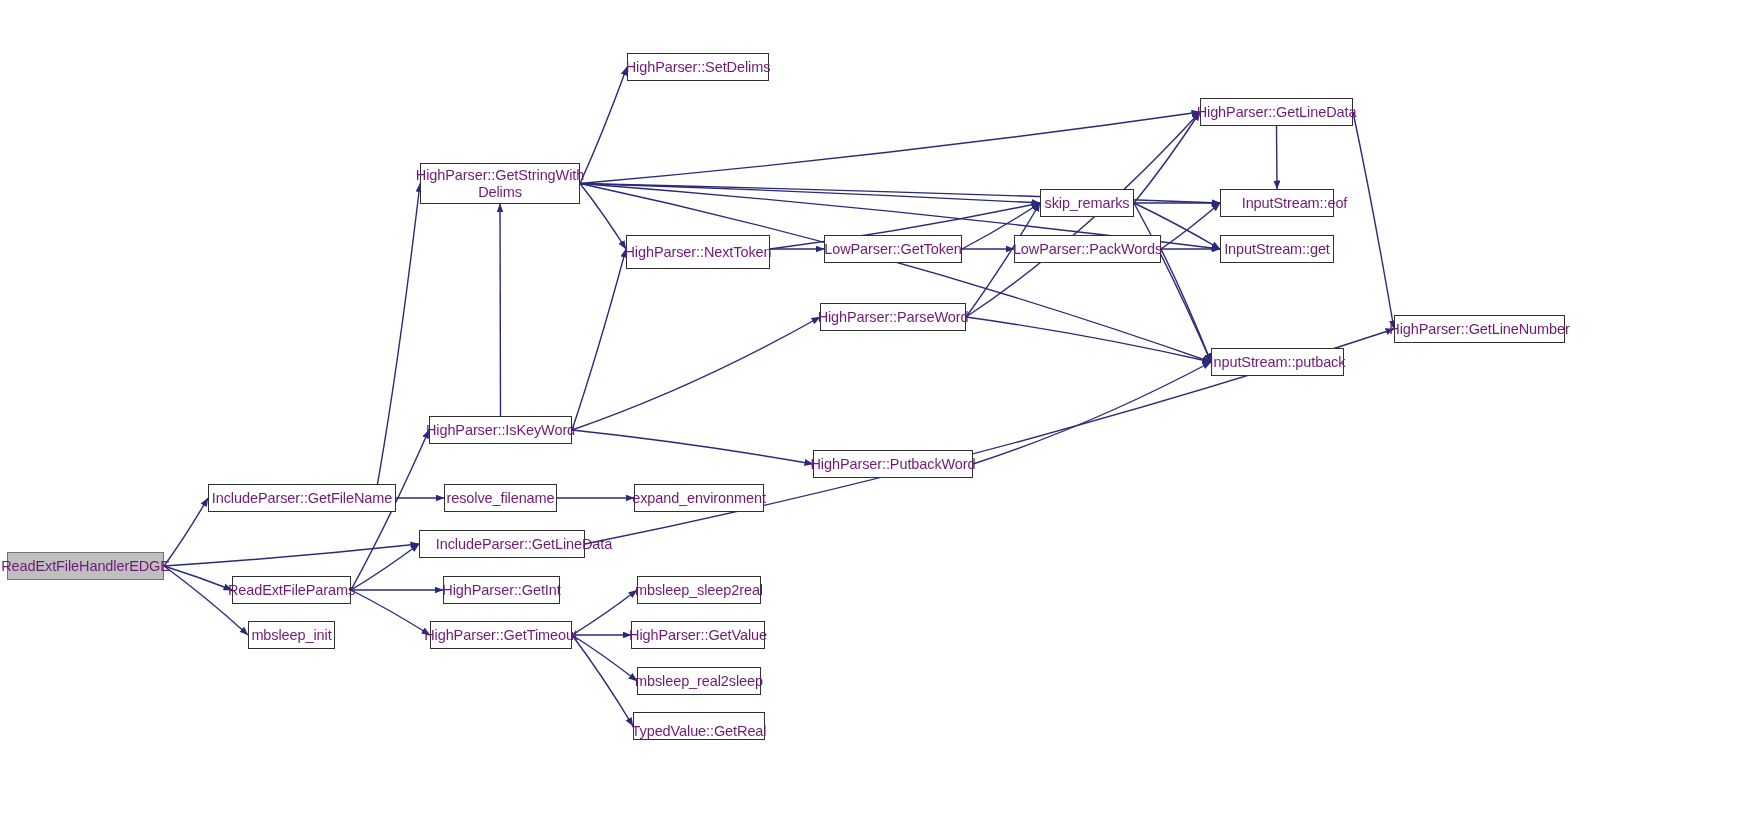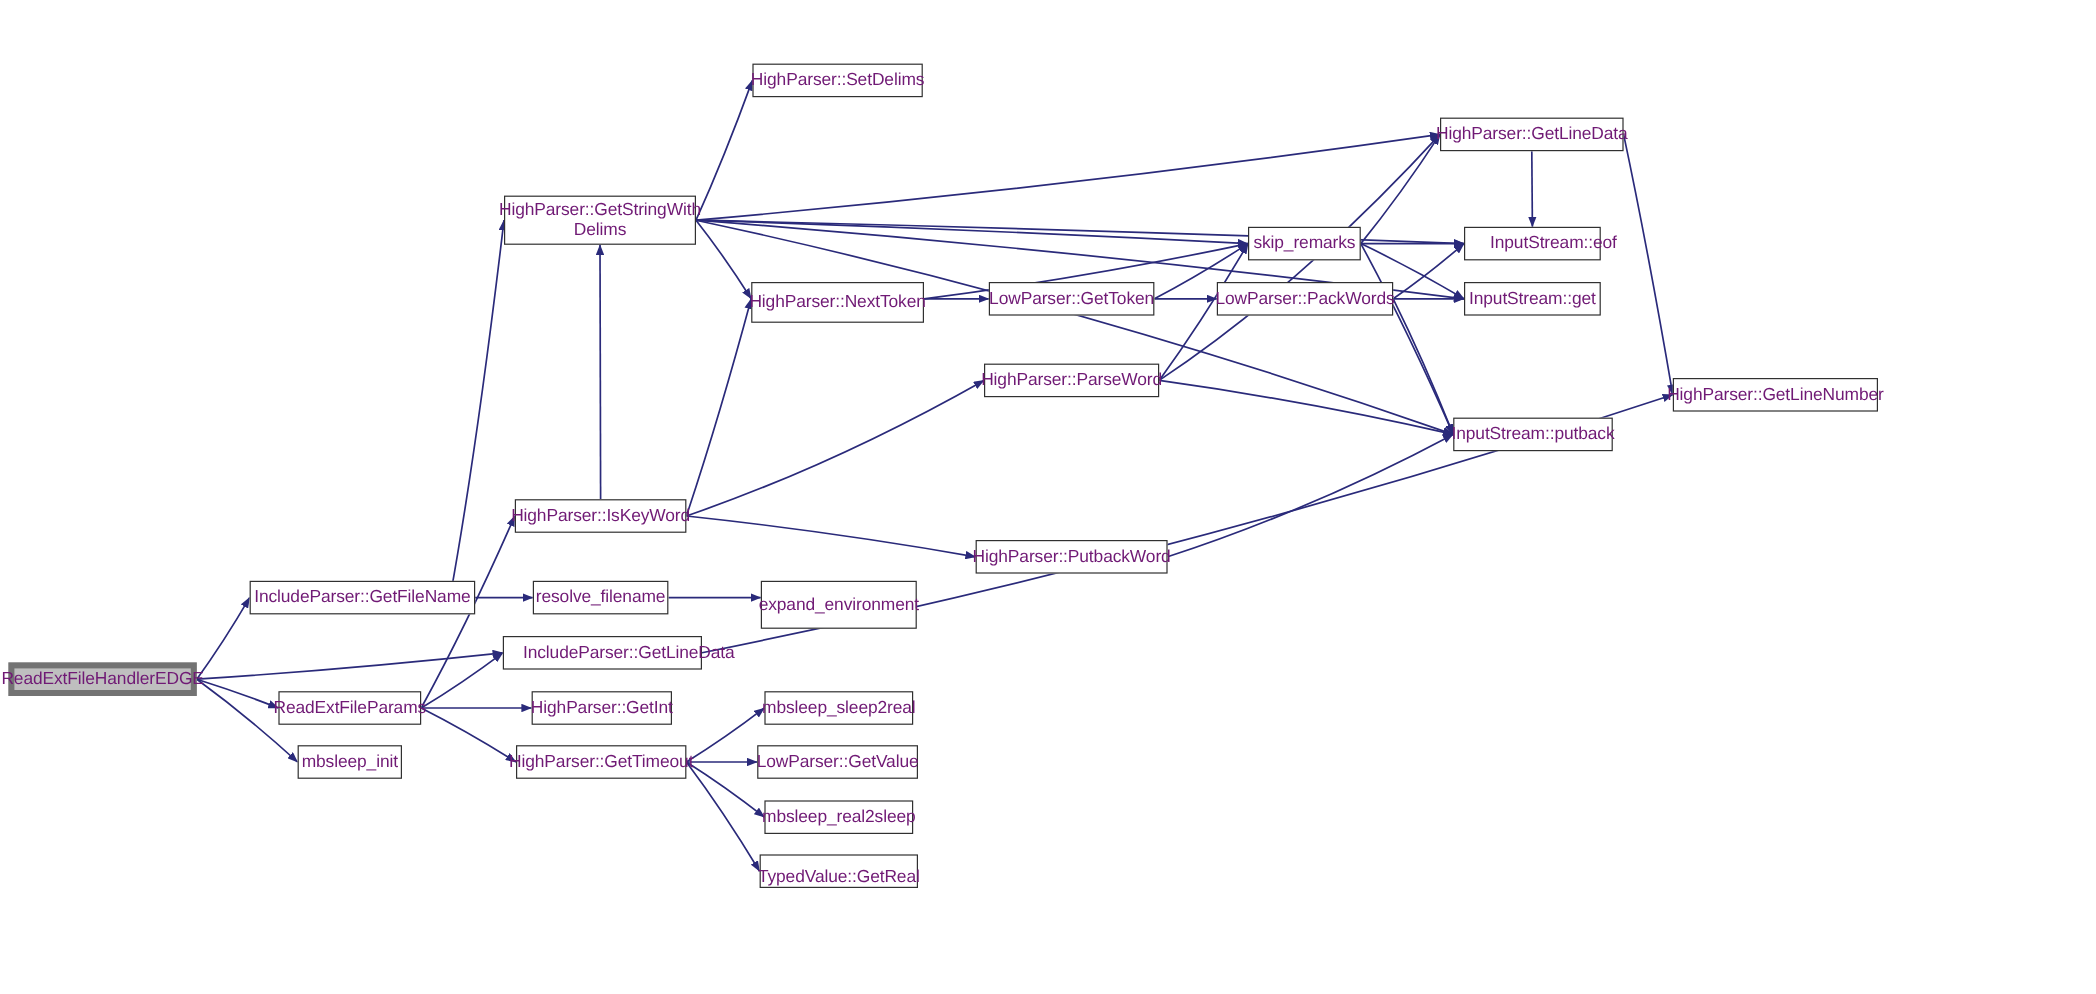--- a/index.html
+++ b/index.html
@@ -29,21 +29,21 @@
     display:flex;
     align-items:center;
     justify-content:center;
     text-align:center;
     white-space:pre;
     letter-spacing:-0.1px;
     z-index:5;
   }
   .node.root{
     background:#bfbfbf;
-    border:5px solid #737373;
+    border:1px solid #737373;
   }
   .node .lbl{display:block;}
 </style>
 </head>
 <body>
 
 <div id="canvas">
   <svg id="edges" viewBox="0 0 1747 828" xmlns="http://www.w3.org/2000/svg">
     <defs>
       <marker id="ah" markerWidth="9" markerHeight="7" refX="8.5" refY="3.5" orient="auto" markerUnits="userSpaceOnUse">
@@ -104,23 +104,23 @@
       <div class="node" style="left: 248px; top: 621px; width: 87px; height: 28px;"><span class="lbl">mbsleep_init</span></div>
       <div class="node" style="left: 420px; top: 163px; width: 160px; height: 41px;"><span class="lbl">HighParser::GetStringWith
 Delims</span></div>
       <div class="node" style="left: 429px; top: 416px; width: 143px; height: 28px;"><span class="lbl">HighParser::IsKeyWord</span></div>
       <div class="node" style="left: 444px; top: 484px; width: 113px; height: 28px;"><span class="lbl">resolve_filename</span></div>
       <div class="node" style="left: 419px; top: 530px; width: 166px; height: 28px; padding-left: 44px;"><span class="lbl">IncludeParser::GetLineData</span></div>
       <div class="node" style="left: 443px; top: 576px; width: 117px; height: 28px;"><span class="lbl">HighParser::GetInt</span></div>
       <div class="node" style="left: 430px; top: 621px; width: 142px; height: 28px;"><span class="lbl">HighParser::GetTimeout</span></div>
       <div class="node" style="left: 627px; top: 53px; width: 142px; height: 28px;"><span class="lbl">HighParser::SetDelims</span></div>
       <div class="node" style="left: 626px; top: 235px; width: 144px; height: 34px;"><span class="lbl">HighParser::NextToken</span></div>
-      <div class="node" style="left: 634px; top: 484px; width: 130px; height: 40px;"><span class="lbl">expand_environment</span></div>
+      <div class="node" style="left: 634px; top: 484px; width: 130px; height: 28px;"><span class="lbl">expand_environment</span></div>
       <div class="node" style="left: 637px; top: 576px; width: 124px; height: 28px;"><span class="lbl">mbsleep_sleep2real</span></div>
-      <div class="node" style="left: 631px; top: 621px; width: 134px; height: 28px;"><span class="lbl">LowParser::GetValue</span></div>
+      <div class="node" style="left: 631px; top: 621px; width: 134px; height: 28px;"><span class="lbl">HighParser::GetValue</span></div>
       <div class="node" style="left: 637px; top: 667px; width: 124px; height: 28px;"><span class="lbl">mbsleep_real2sleep</span></div>
       <div class="node" style="left: 633px; top: 712px; width: 132px; height: 28px; align-items: flex-end;"><span class="lbl">TypedValue::GetReal</span></div>
       <div class="node" style="left: 824px; top: 235px; width: 138px; height: 28px;"><span class="lbl">LowParser::GetToken</span></div>
       <div class="node" style="left: 820px; top: 303px; width: 146px; height: 28px;"><span class="lbl">HighParser::ParseWord</span></div>
       <div class="node" style="left: 813px; top: 450px; width: 160px; height: 28px;"><span class="lbl">HighParser::PutbackWord</span></div>
       <div class="node" style="left: 1040px; top: 189px; width: 94px; height: 28px;"><span class="lbl">skip_remarks</span></div>
       <div class="node" style="left: 1014px; top: 235px; width: 147px; height: 28px;"><span class="lbl">LowParser::PackWords</span></div>
       <div class="node" style="left: 1200px; top: 98px; width: 153px; height: 28px;"><span class="lbl">HighParser::GetLineData</span></div>
       <div class="node" style="left: 1220px; top: 189px; width: 114px; height: 28px; padding-left: 35px;"><span class="lbl">InputStream::eof</span></div>
       <div class="node" style="left: 1220px; top: 235px; width: 114px; height: 28px;"><span class="lbl">InputStream::get</span></div>

